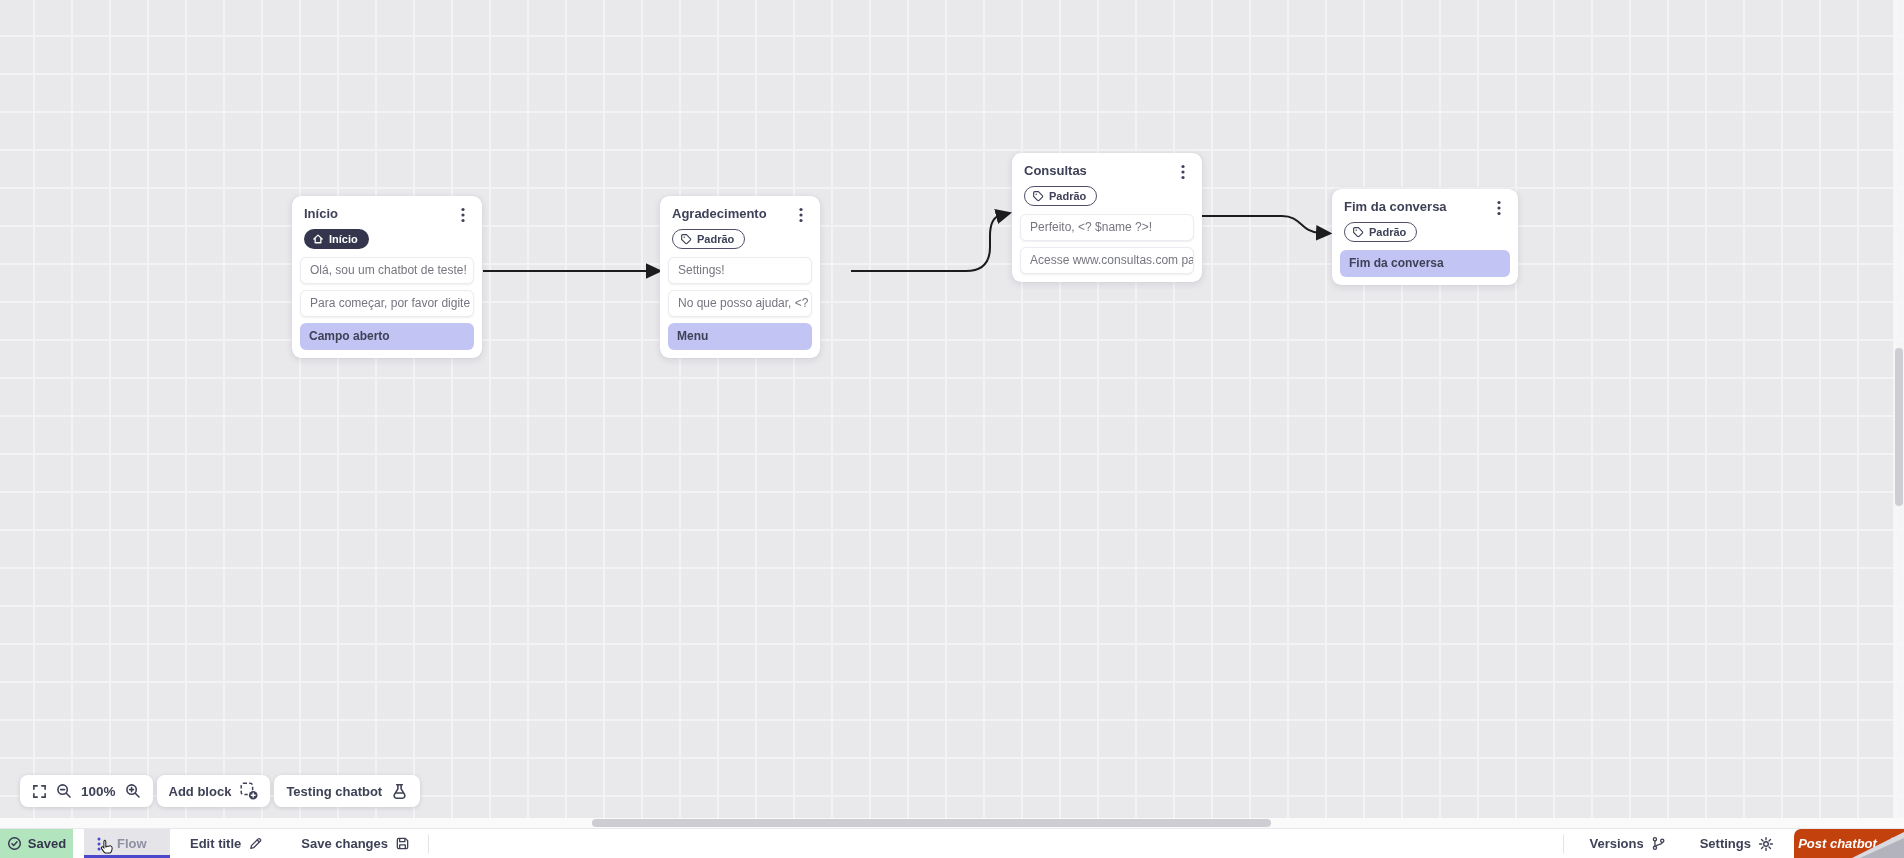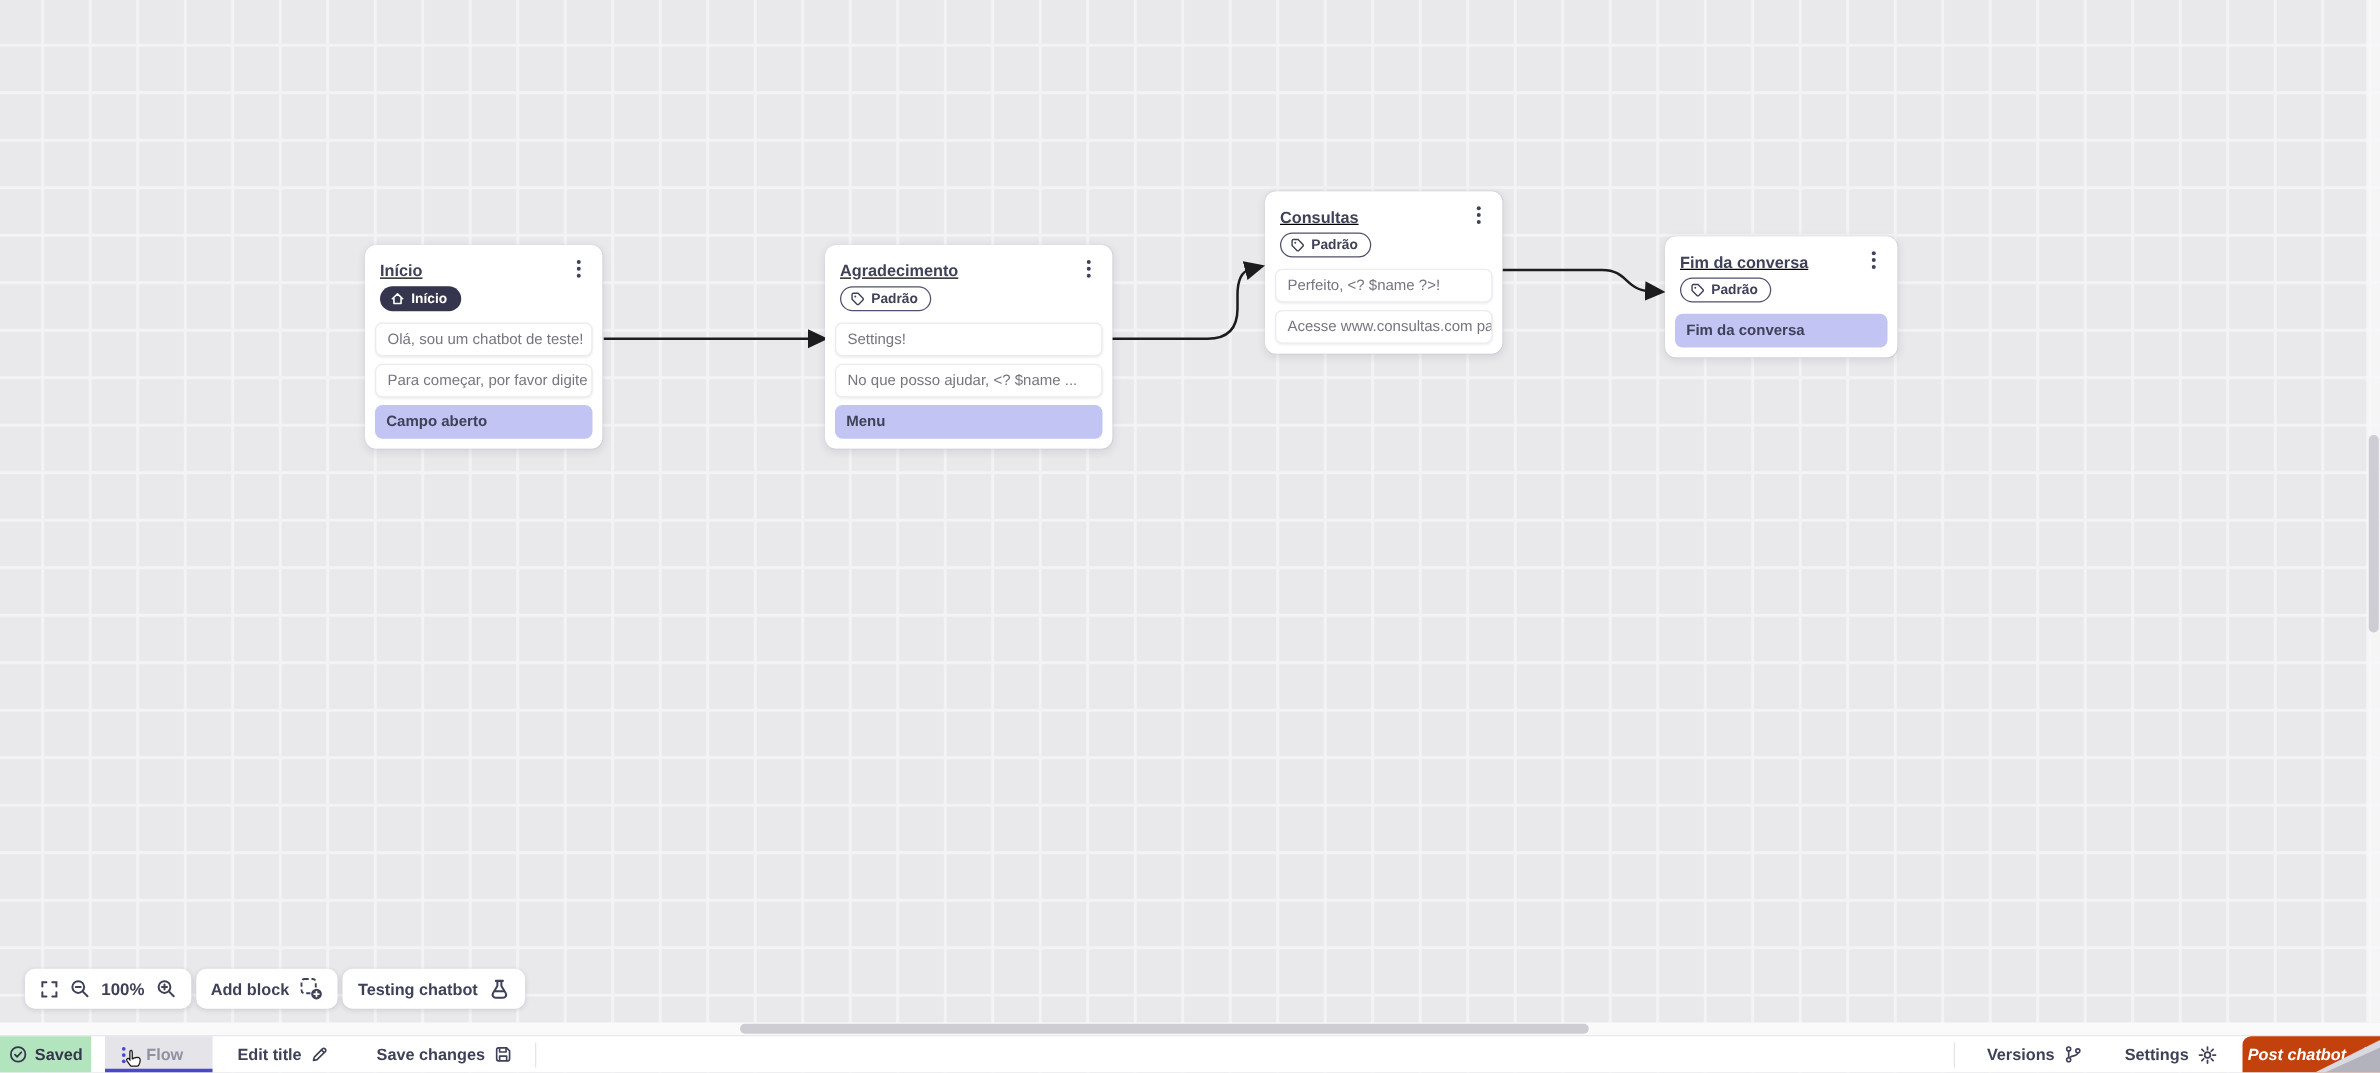--- a/index.html
+++ b/index.html
@@ -14,26 +14,26 @@
       linear-gradient(#f3f3f6 2px, transparent 2px),
       linear-gradient(90deg, #f3f3f6 2px, transparent 2px);
     background-size: 38px 38px; background-position: -5px -3px; }
 
   .connections { position: absolute; inset: 0; width: 1904px; height: 858px; }
 
   
   .node { position: absolute; background: #fff; border-radius: 9px;
     box-shadow: 0 2px 7px rgba(40,40,70,.12), 0 0 1px rgba(40,40,70,.15); }
   .node-inicio        { left: 292px;  top: 196px; width: 190px; }
-  .node-agradecimento { left: 660px;  top: 196px; width: 230px; }
+  .node-agradecimento { left: 660px;  top: 196px; width: 160px; }
   .node-consultas     { left: 1012px; top: 153px; width: 190px; }
   .node-fim           { left: 1332px; top: 189px; width: 186px; }
 
-  .node-header { display: flex; justify-content: space-between; align-items: flex-end;
-    padding: 10px 10px 5px 12px; text-decoration: underline; }
+  .node-header { display: flex; justify-content: space-between; align-items: flex-start;
+    padding: 10px 10px 5px 12px; }
   .node-title { font-size: 13px; font-weight: 700; color: #3e4157; }
   .kebab { width: 18px; height: 18px; display: flex; align-items: center;
     justify-content: center; cursor: pointer; }
 
   .badge-wrap { padding: 0 12px 8px 12px; }
   .badge { display: inline-flex; align-items: center; gap: 5px;
     border-radius: 999px; font-size: 11px; font-weight: 700; line-height: 1; }
   .badge-start { background: #35354d; color: #fff; padding: 4px 11px 4px 8px; }
   .badge-tag { background: #fff; color: #3e4157; border: 1.5px solid #50506a;
     padding: 3px 10px 3px 7px; }

